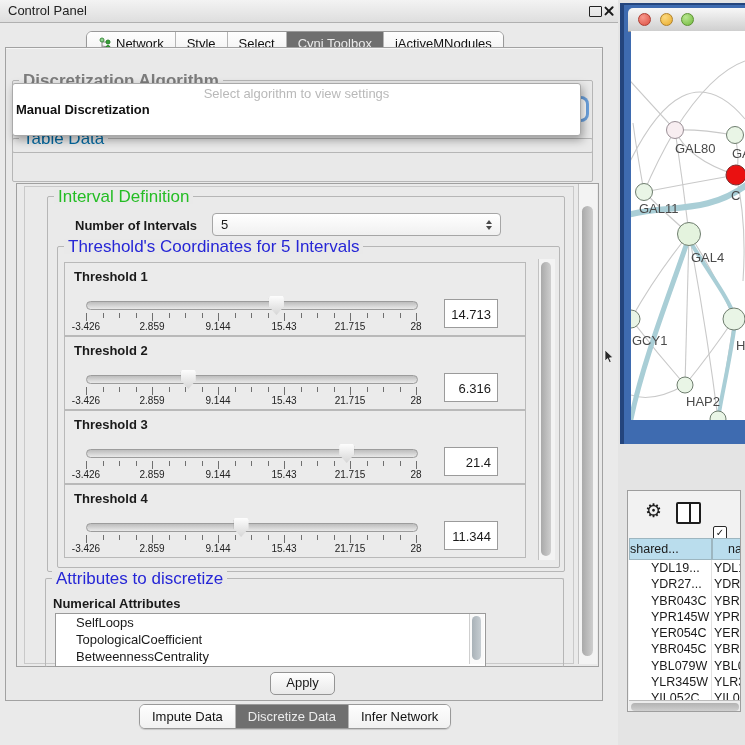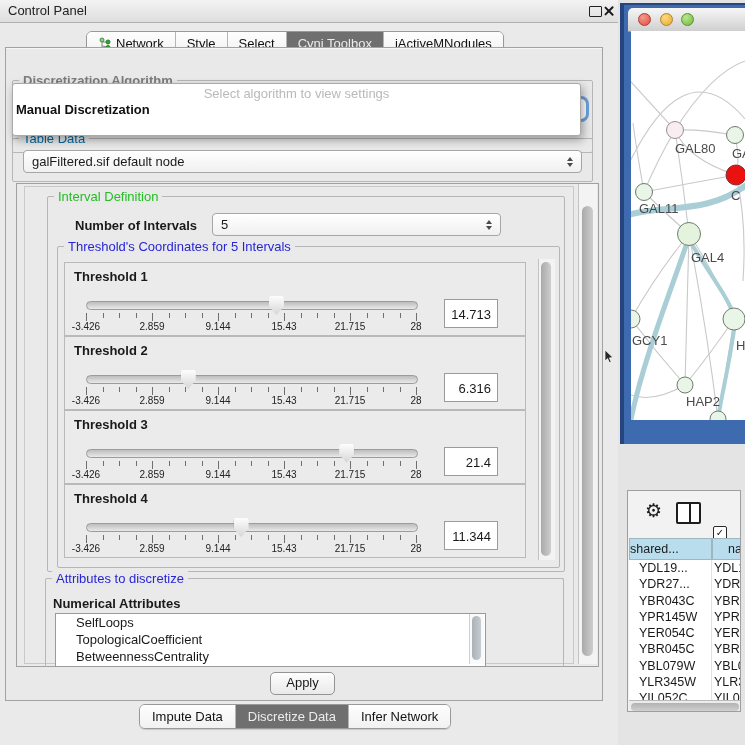--- a/index.html
+++ b/index.html
@@ -23,21 +23,21 @@
       background:linear-gradient(#fefefe,#f1f1f1);color:#111;cursor:default;white-space:nowrap;}
   .tab:last-child{border-right:none;}
   .tab.active{background:#6f6f6f;color:#ececec;}
   #top-tabs{left:86px;top:31px;}
   #bottom-tabs{left:139px;top:704px;}
   #bottom-tabs .tab{padding:0 12px;}
   
   #main-pane{left:5px;top:47px;width:596px;height:652px;border:1px solid #a2a2a2;background:#e9e9e9;
       box-shadow:inset 0 1px 0 #f6f6f6;}
   .groupbox{border:1px solid #b6b6b6;border-radius:2px;}
-  .group-title{position:absolute;top:-8px;left:6px;background:#e9e9e9;padding:0 4px;font-size:13px;line-height:15px;}
+  .group-title{position:absolute;top:-8px;left:6px;background:#e9e9e9;padding:0 4px;font-size:17px;line-height:15px;}
   .t-green{color:#24bd24;}
   .t-blue{color:#2626d6;}
   .t-gray{color:#7c7c7c;}
   
   .combo{background:linear-gradient(#ffffff,#f0f0f0);border:1px solid #a6a6a6;border-radius:4px;
       font-size:13px;display:flex;align-items:center;padding:0 8px;box-sizing:border-box;}
   .combo .spacer{flex:1;}
   .arrows{display:flex;flex-direction:column;gap:2px;align-items:center;}
   .arr-up{width:0;height:0;border-left:3.5px solid transparent;border-right:3.5px solid transparent;border-bottom:4.5px solid #4a4a4a;}
   .arr-dn{width:0;height:0;border-left:3.5px solid transparent;border-right:3.5px solid transparent;border-top:4.5px solid #4a4a4a;}
@@ -91,21 +91,21 @@
   #table-panel-title{left:14px;top:0;line-height:32px;font-size:13px;color:#222;}
   #table-box{left:627px;top:490px;width:114px;height:222px;background:#f2f2f2;border:1px solid #9e9e9e;box-sizing:border-box;overflow:hidden;}
   .gear{font-size:19px;line-height:20px;color:#1d1d1d;}
   .colicon{width:21px;height:18px;border:2px solid #1d1d1d;border-radius:2px;background:#fff;position:relative;}
   .colicon::after{content:"";position:absolute;left:50%;top:0;width:2px;height:100%;background:#1d1d1d;}
   .cb{width:12px;height:12px;border:1.5px solid #2a2a2a;border-radius:2px;background:#fff;position:relative;font-size:10px;line-height:11px;text-align:center;color:#111;}
   .th-cell{position:absolute;top:47px;height:22px;background:#badded;border:1px solid #9db6c0;box-sizing:border-box;
       font-size:12.5px;text-align:left;line-height:20px;overflow:hidden;white-space:nowrap;}
   #table-rows{position:absolute;left:1px;top:69px;width:112px;height:140px;background:#fff;overflow:hidden;}
   .trow{display:flex;height:16.3px;font-size:12.5px;line-height:16.3px;white-space:nowrap;}
-  .trow .c1{width:83px;padding-left:10px;box-sizing:border-box;overflow:hidden;border-right:1px solid #e2e2e2;}
+  .trow .c1{width:83px;padding-left:22px;box-sizing:border-box;overflow:hidden;border-right:1px solid #e2e2e2;}
   .trow .c2{flex:1;padding-left:2px;overflow:hidden;}
   #table-hscroll{position:absolute;left:1px;top:209px;width:112px;height:11px;background:#ececec;border-top:1px solid #bbb;}
   #table-hscroll .h-thumb{position:absolute;left:2px;top:1.5px;width:108px;height:8px;border-radius:4px;background:linear-gradient(#b2b2b2,#cfcfcf);}
   svg text{font-family:"Liberation Sans",sans-serif;}
   .bold{font-weight:bold;}
 </style>
 </head>
 <body>
 
 <div id="app">
@@ -147,28 +147,20 @@
 
     <div id="main-pane" class="abs"></div>
 
     <div class="abs groupbox" style="left:12px;top:80px;width:579px;height:71px;">
       <span class="group-title t-gray bold">Discretization Algorithm</span>
     </div>
     <div id="algo-combo-behind" class="abs"></div>
 
     <div class="abs groupbox" style="left:12px;top:138px;width:579px;height:42px;">
       <span class="group-title" style="color:#0369a1;">Table Data</span>
-      <div class="combo" style="position:absolute;left:10px;top:11px;width:559px;height:23px;">
-        <span>galFiltered.sif default node</span>
-        <span class="spacer"></span>
-        <span class="arrows">
-            <span class="arr-up"></span>
-            <span class="arr-dn"></span>
-          </span>
-      </div>
     </div>
 
     <div id="scrollpane" class="abs"></div>
     <div id="inner-panel" class="abs"></div>
 
     <div class="abs groupbox" style="left:47px;top:196px;width:516px;height:374px;">
       <span class="group-title t-green">Interval Definition</span>
     </div>
     <div class="abs bold" style="left:75px;top:218px;font-size:13px;">Number of Intervals</div>
     <div class="combo abs" style="left:212px;top:213px;width:289px;height:23px;">

